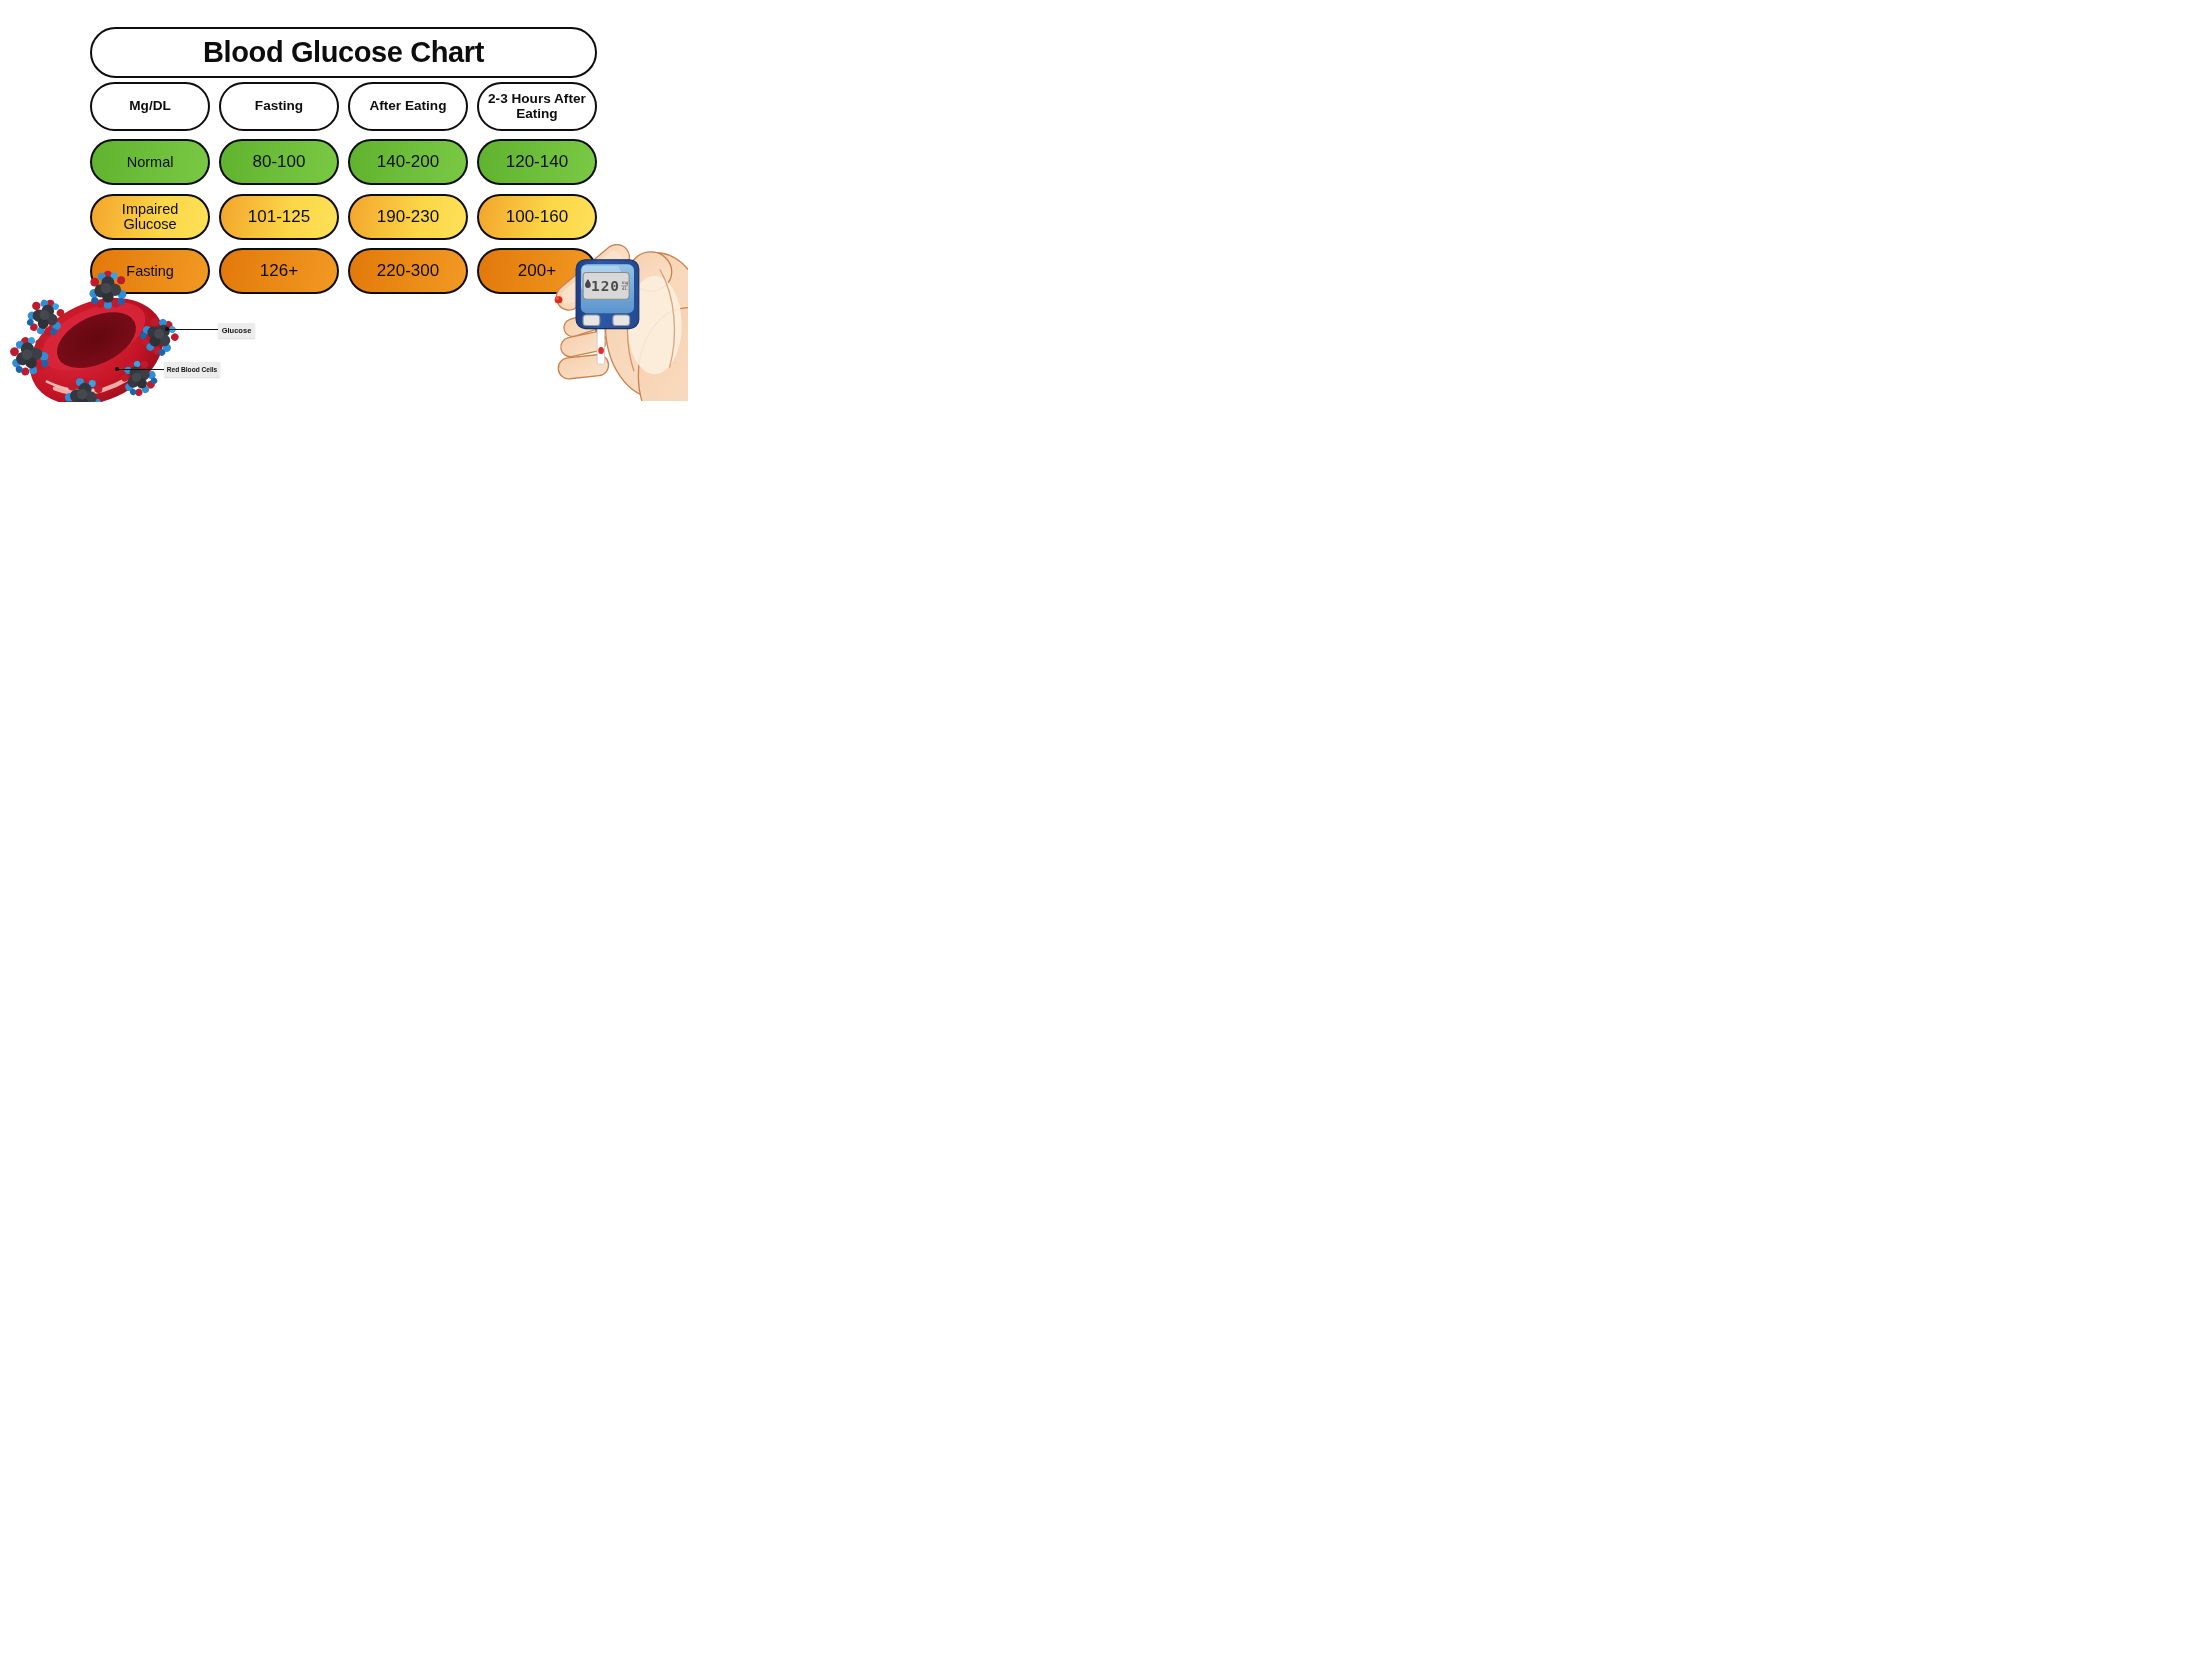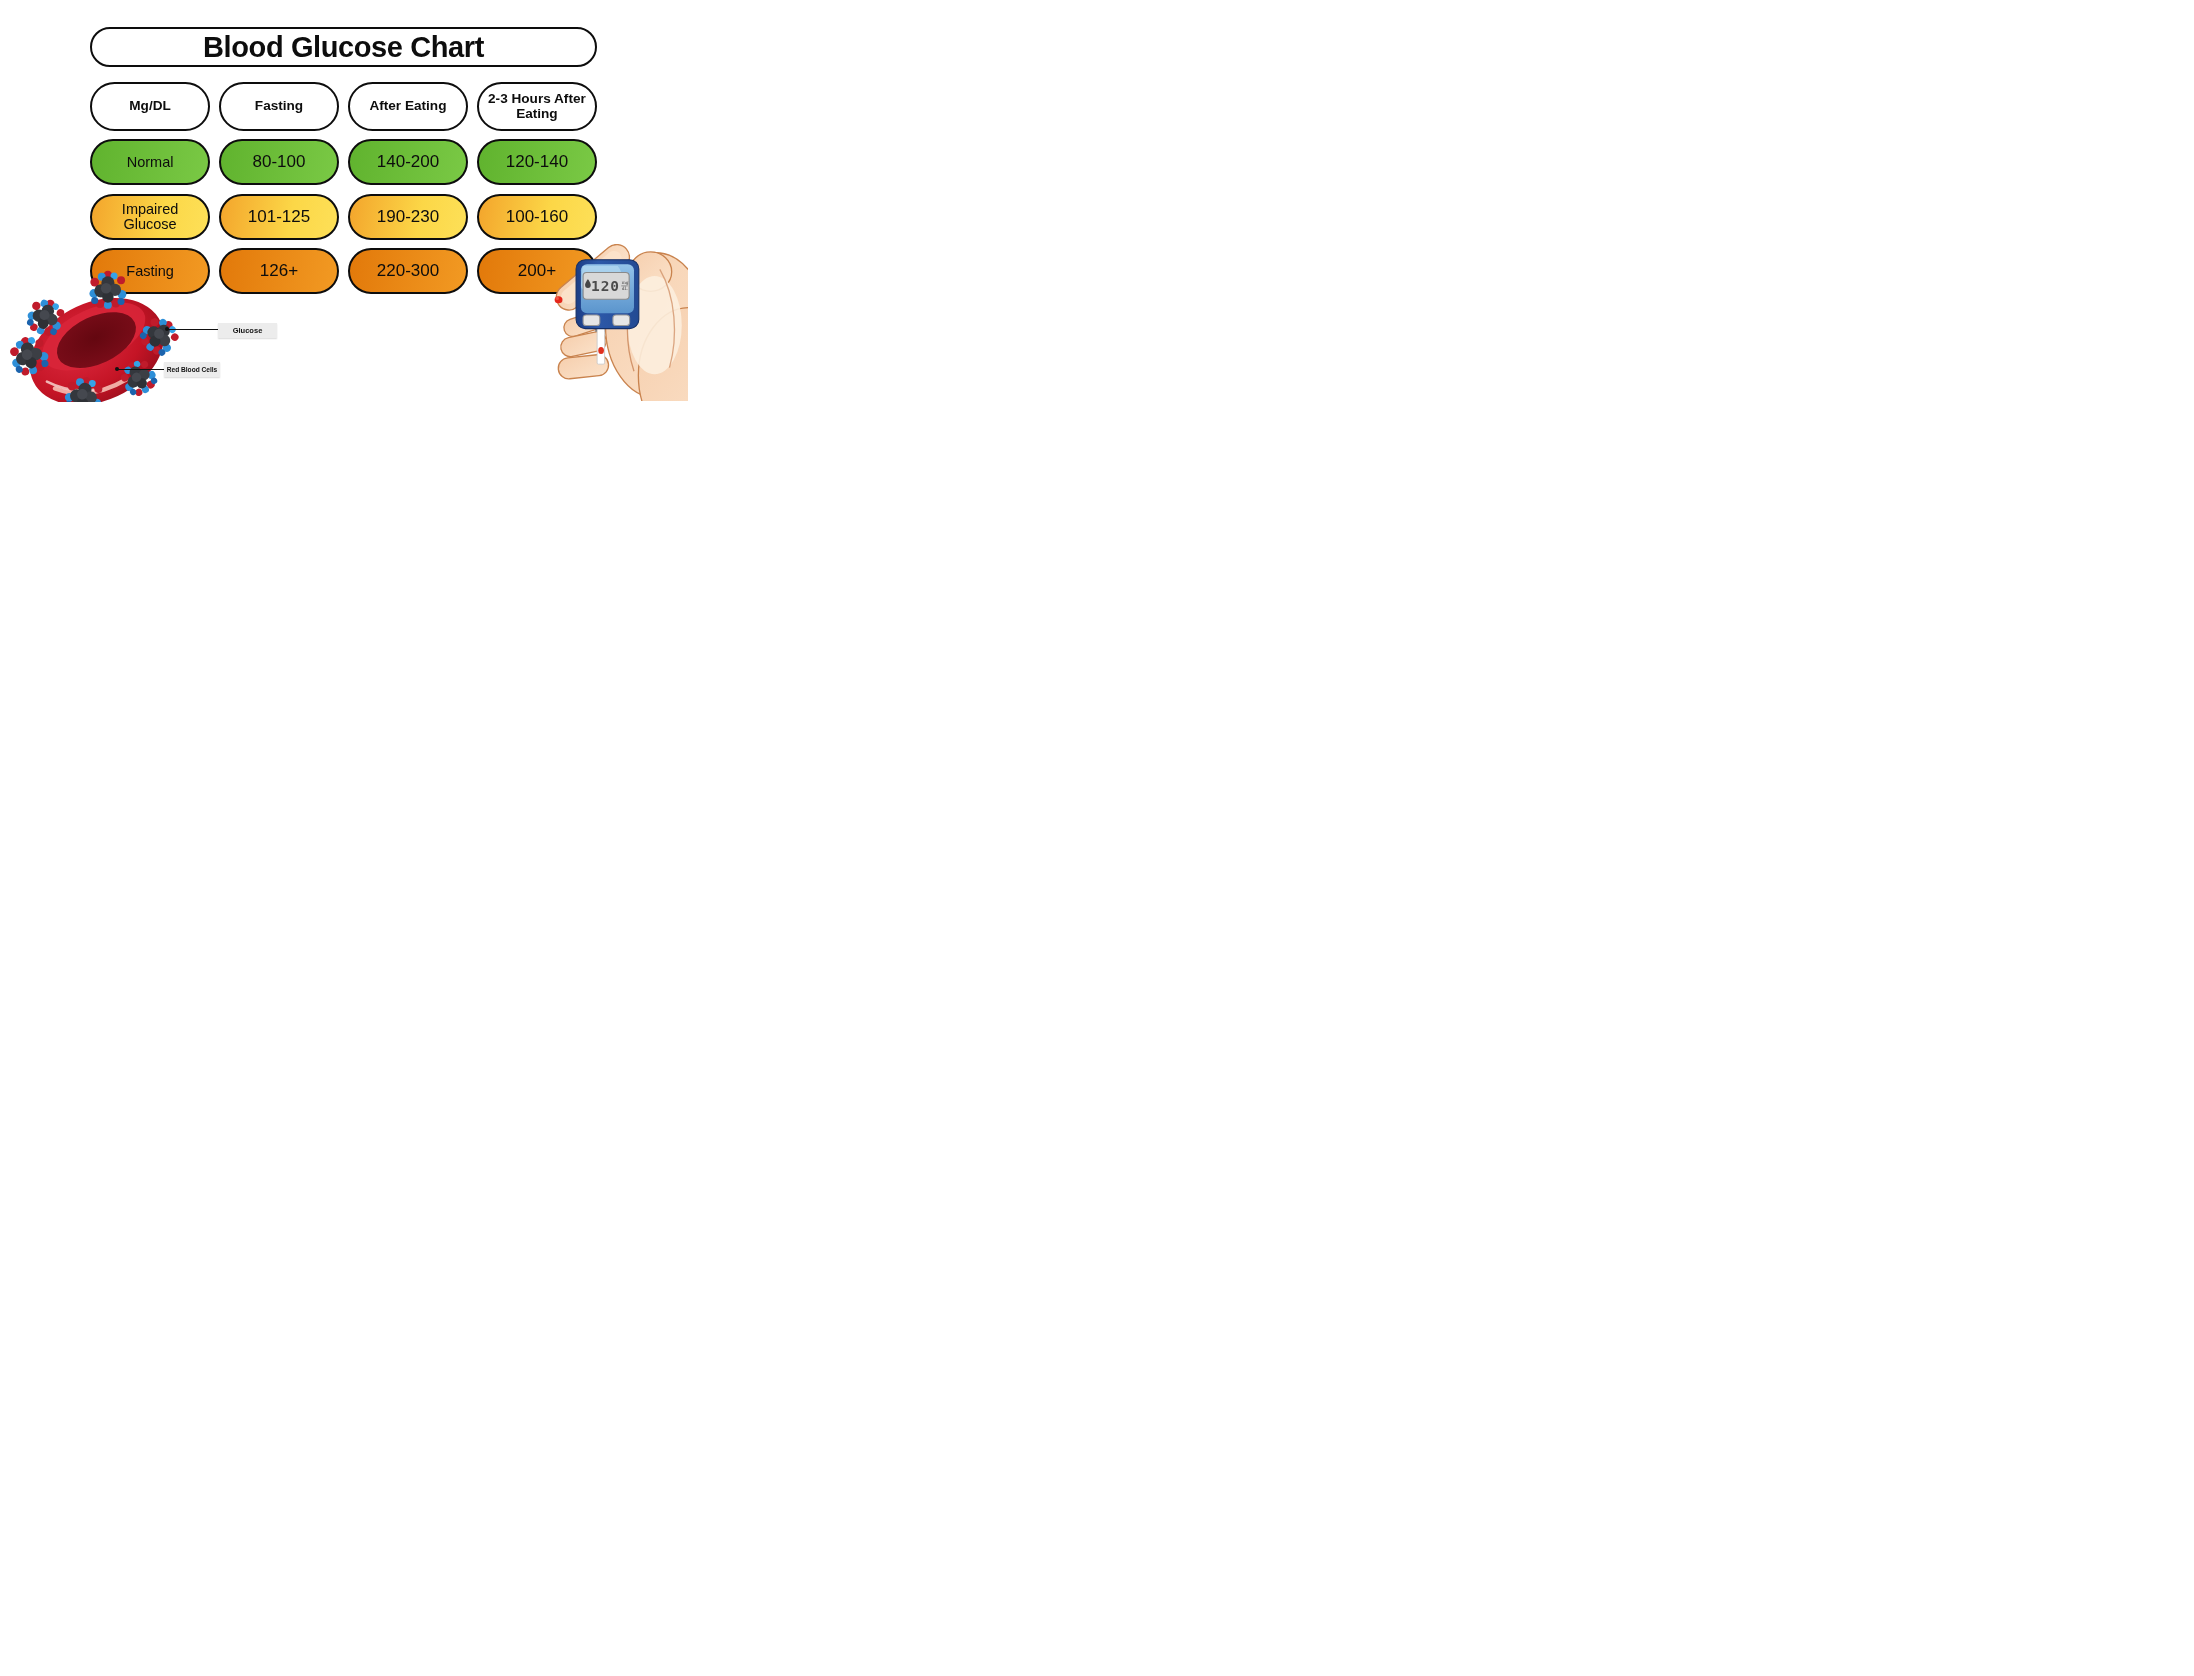--- a/index.html
+++ b/index.html
@@ -1,39 +1,39 @@
 <!DOCTYPE html>
 <html style="font-size:7px"><head>
 <meta charset="utf-8">
 <style>
   html,body{margin:0;padding:0;background:#fff;}
   .canvas{position:relative;width:688px;height:402px;background:#ffffff;overflow:hidden;
           font-family:"Liberation Sans",sans-serif;color:#0d0d0d;}
 
   
-  .title-pill{position:absolute;left:90px;top:27px;width:507px;height:40px;box-sizing:border-box;
+  .title-pill{position:absolute;left:90px;top:27px;width:507px;height:51px;box-sizing:border-box;
     border:2.2px solid #0d0d0d;border-radius:25.5px;background:#fff;display:flex;align-items:center;
     justify-content:center;font-size:29px;font-weight:bold;letter-spacing:-0.4px;}
   .grid{position:absolute;left:90px;top:82px;width:507px;display:grid;
     grid-template-columns:repeat(4,1fr);column-gap:8.8px;row-gap:8.3px;}
   .pill{box-sizing:border-box;border:2.2px solid #0d0d0d;border-radius:438px;display:flex;
     align-items:center;justify-content:center;text-align:center;padding:0 6.1px;background:#fff;}
   .h{height:49px;font-weight:bold;font-size:13.6px;line-height:1.06;}
   .r{height:46px;font-size:17px;}
   .lab{font-weight:normal;line-height:1.02;font-size:14.5px;}
   .green{background:linear-gradient(100deg,#60b32e,#7ac945);}
   .yellow{background:linear-gradient(100deg,#f3a52c,#fcd747 60%,#fde058);}
   .orange{background:linear-gradient(100deg,#e2790a,#f29a23);}
 
   
   .tag{position:absolute;background:#ececec;display:flex;align-items:center;justify-content:center;
     font-weight:bold;color:#111;box-shadow:0.4px 0.9px 1.3px rgba(0,0,0,.15);}
   .tag::after{content:'';position:absolute;left:3.5px;bottom:-3.5px;width:88%;height:4px;
     background:linear-gradient(#d9d9d9,#c3c3c3);transform:skewX(-40deg);z-index:-1;}
-  .tag-glucose{left:218px;top:323px;width:59px;height:15px;font-size:7.5px;}
+  .tag-glucose{left:218px;top:323px;width:37px;height:15px;font-size:7.5px;}
   .tag-rbc{left:164px;top:362px;width:56px;height:14.5px;font-size:6.6px;}
   .pointer-line{position:absolute;height:1.3px;background:#111;}
   .glucose-line{left:168px;top:329px;width:51px;}
   .rbc-line{left:117px;top:369px;width:47px;}
   .pointer-dot{position:absolute;width:4.4px;height:4.4px;border-radius:50%;background:#111;}
   .glucose-dot{left:165px;top:327px;}
   .rbc-dot{left:115px;top:367px;}
 
   .rbc-svg{position:absolute;left:8.8px;top:268px;}
   .hand-svg{position:absolute;left:544px;top:244px;}

